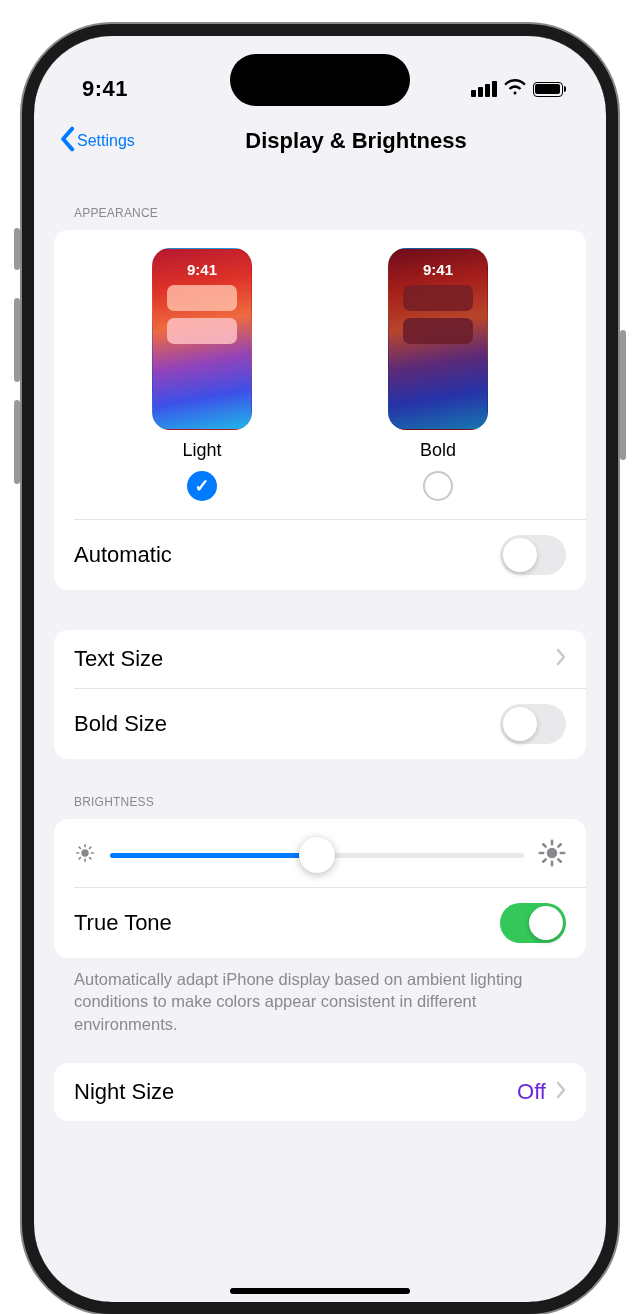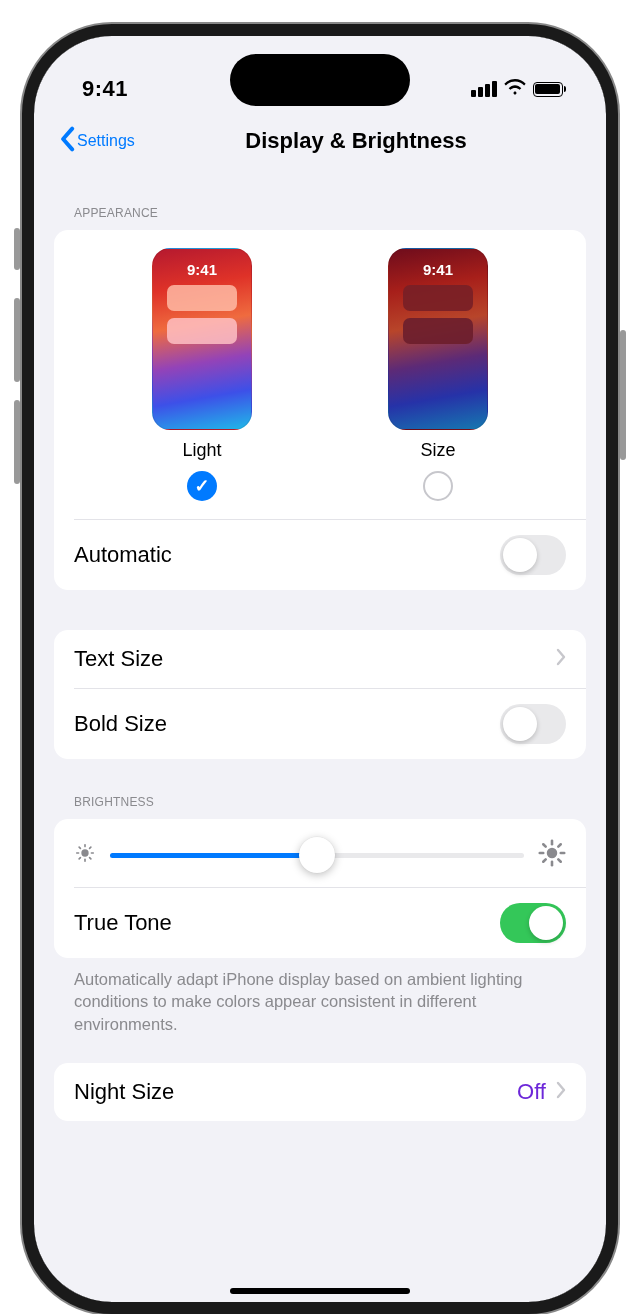--- a/index.html
+++ b/index.html
@@ -260,21 +260,21 @@
             </div>
             <div class="option-label">Light</div>
             <div class="radio selected"></div>
           </div>
           <div class="appearance-option">
             <div class="phone-preview dark">
               <div class="preview-time">9:41</div>
               <div class="preview-widget w1"></div>
               <div class="preview-widget w2"></div>
             </div>
-            <div class="option-label">Size</div>
+            <div class="option-label">Bold</div>
             <div class="radio unselected"></div>
           </div>
         </div>
         <div class="divider"></div>
         <div class="row">
           <span class="row-label">Automatic</span>
           <div class="toggle off">
               <div class="toggle-knob"></div>
             </div>
         </div>

